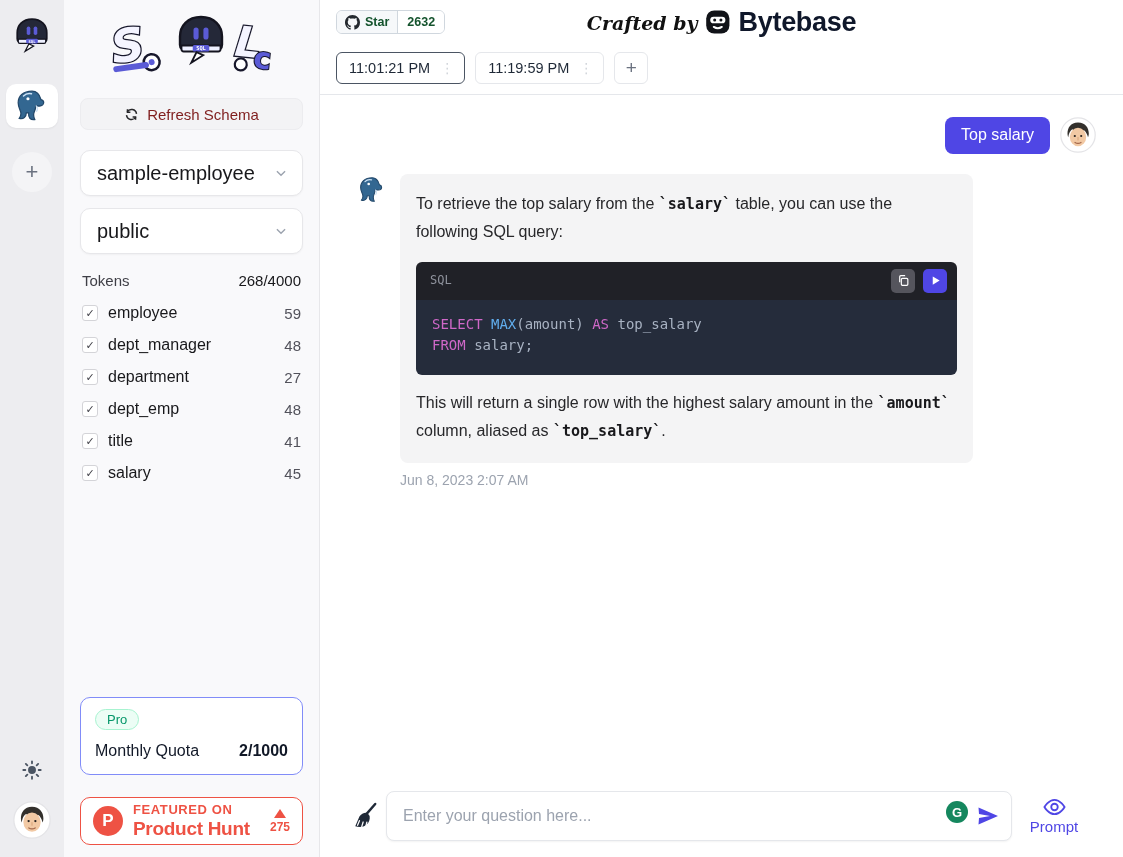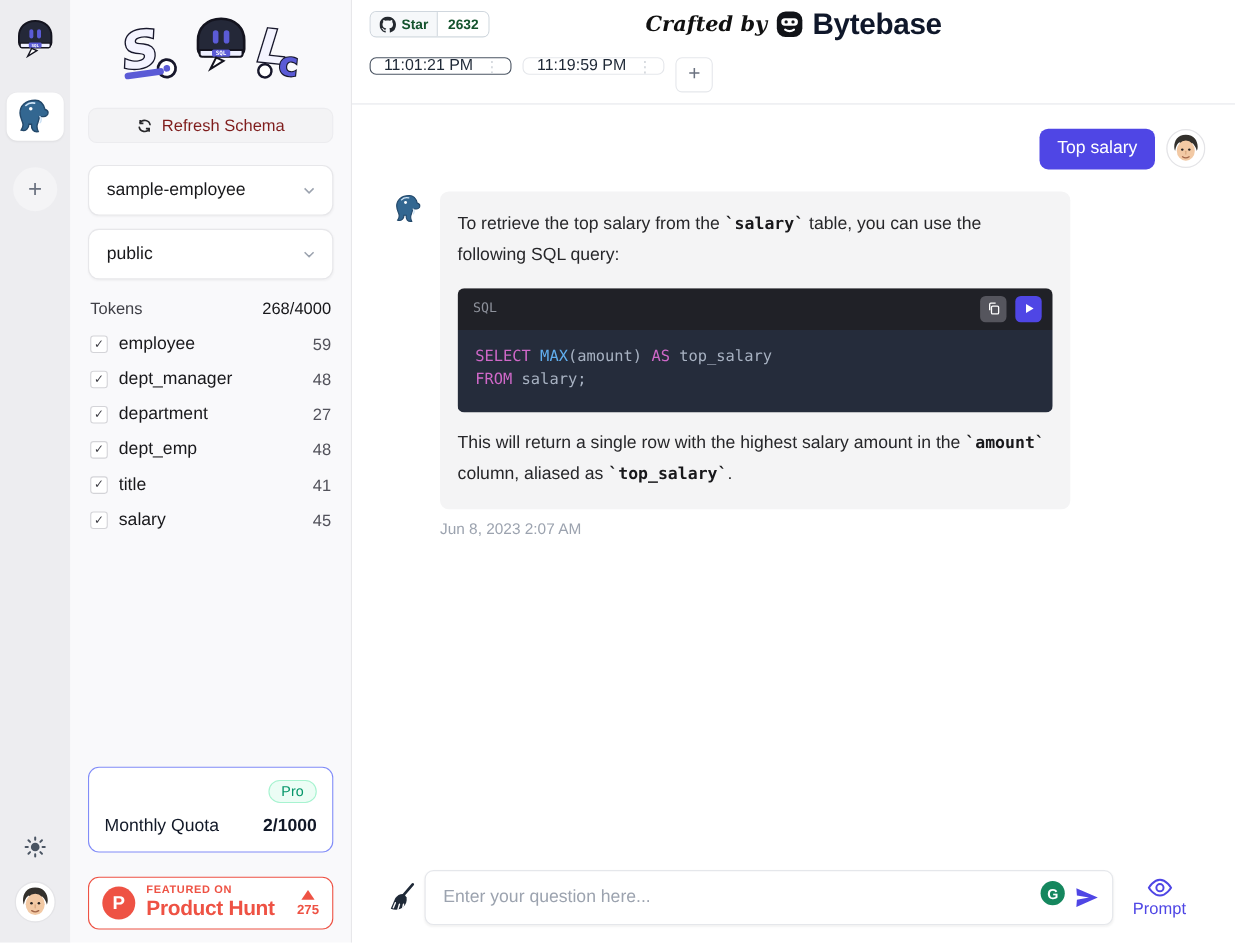--- a/index.html
+++ b/index.html
@@ -13,56 +13,56 @@
   .rail-pg { margin-top:28px; width:52px; height:44px; background:#fff; border-radius:10px; box-shadow:0 1px 2px rgba(0,0,0,.06); display:flex; align-items:center; justify-content:center; cursor:pointer; }
   .rail-plus { margin-top:24px; width:40px; height:40px; border-radius:50%; background:#f4f4f6; display:flex; align-items:center; justify-content:center; color:#6b7280; font-size:22px; font-weight:300; cursor:pointer; }
   .rail-spacer { flex:1; }
   .rail-sun { width:22px; height:22px; cursor:pointer; margin-bottom:20px; }
   .rail-avatar { width:38px; height:38px; cursor:pointer; }
 
   
   .sidebar { width:256px; background:#f9f9fb; border-right:1px solid #e7e7ea; padding:0 16px; display:flex; flex-direction:column; }
   .logo { height:76px; margin-top:6px; display:flex; align-items:center; justify-content:center; }
   .refresh-btn { margin-top:16px; height:32px; border:1px solid #ececef; background:#f3f3f5; border-radius:8px; display:flex; align-items:center; justify-content:center; gap:8px; font-size:15px; color:#7f1d1d; cursor:pointer; }
-  .select { margin-top:20px; height:46px; background:#fff; border:1px solid #e7e7ea; border-radius:10px; box-shadow:0 1px 2px rgba(0,0,0,.04); display:flex; align-items:center; justify-content:space-between; padding:0 14px 0 16px; font-size:16px; color:#18181b; cursor:pointer; }
+  .select { margin-top:20px; height:46px; background:#fff; border:1px solid #e7e7ea; border-radius:10px; box-shadow:0 1px 2px rgba(0,0,0,.04); display:flex; align-items:center; justify-content:space-between; padding:0 14px 0 16px; font-size:20px; color:#18181b; cursor:pointer; }
   .select + .select { margin-top:12px; }
   .tokens-row { margin-top:18px; display:flex; justify-content:space-between; font-size:15px; padding:0 2px; }
   .tokens-row .lbl { color:#3f3f46;text-align:center; }
   .tokens-row .val { color:#18181b; }
   .table-list { margin-top:8px; }
   .table-row { height:32px; display:flex; align-items:center; gap:10px; padding:0 2px; cursor:pointer; }
   .cbx { width:16px; height:16px; border:1px solid #d4d4d8; border-radius:3px; background:#fff; display:flex; align-items:center; justify-content:center; font-size:11px; color:#3f3f46; line-height:1; }
   .table-name { flex:1; font-size:16px; color:#18181b; }
   .table-count { font-size:15px; color:#52525b; }
   .side-spacer { flex:1; }
-  .quota-card { border:1px solid #818cf8; border-radius:10px; background:#fff; padding:11px 14px 14px; margin-bottom:22px;text-align:right; }
+  .quota-card { border:1px solid #818cf8; border-radius:10px; background:#fff; padding:11px 14px 14px; margin-bottom:22px; }
   .pro-pill { display:inline-block; border:1px solid #a7f3d0; background:#ecfdf5; color:#059669; font-size:13px; padding:2px 11px; border-radius:999px; }
   .quota-row { margin-top:12px; display:flex; justify-content:space-between; align-items:center; }
   .quota-label { font-size:16px; color:#111827; }
   .quota-value { font-size:16px; font-weight:600; color:#111827; }
   .ph-badge { border:1.5px solid var(--ph-red,#ee5244); border-radius:10px; background:#fff; height:48px; display:flex; align-items:center; gap:10px; padding:0 12px 0 12px; margin-bottom:12px; cursor:pointer; }
   .ph-circle { width:30px; height:30px; border-radius:50%; background:var(--ph-red,#ee5244); color:#fff; font-weight:800; font-size:17px; display:flex; align-items:center; justify-content:center; }
   .ph-mid { flex:1; color:var(--ph-red,#ee5244); }
-  .ph-featured { font-size:10px; font-weight:700; letter-spacing:.6px; }
+  .ph-featured { font-size:13px; font-weight:700; letter-spacing:.6px; }
   .ph-name { font-size:19px; font-weight:800; letter-spacing:-.3px; margin-top:1px; }
   .ph-votes { display:flex; flex-direction:column; align-items:center; color:var(--ph-red,#ee5244); }
   .ph-tri { width:0; height:0; border-left:6px solid transparent; border-right:6px solid transparent; border-bottom:9px solid var(--ph-red,#ee5244); }
   .ph-count { font-size:12px; font-weight:700; margin-top:2px; }
 
   
   .main { flex:1; display:flex; flex-direction:column; background:#fff; position:relative; }
   .main-header { height:44px; display:flex; align-items:center; padding:0 16px; position:relative; flex:none; }
   .gh-widget { display:inline-flex; height:24px; border:1px solid #d0d7de; border-radius:6px; overflow:hidden; font-size:12.5px; font-weight:600; color:#14532d; cursor:pointer; }
   .gh-left { background:#f6f8fa; display:flex; align-items:center; gap:5px; padding:0 8px; }
   .gh-right { background:#fff; border-left:1px solid #d0d7de; display:flex; align-items:center; padding:0 9px; }
   .crafted { position:absolute; left:50%; top:50%; transform:translate(-50%,-50%); display:flex; align-items:center; gap:8px; }
   .crafted-text { font-family:"DejaVu Serif", serif; font-style:italic; font-weight:600; font-size:19px; color:#111; }
   .brand-name { font-size:27px; font-weight:800; color:#0f172a; letter-spacing:-.3px; }
   .tab-bar { display:flex; gap:10px; padding:8px 16px 10px; flex:none; }
-  .tab { height:16px; display:flex; align-items:center; gap:8px; padding:0 8px 0 12px; border:1px solid #e5e7eb; border-radius:6px; background:#fff; font-size:14.5px; color:#1f2937; cursor:pointer; }
+  .tab { height:32px; display:flex; align-items:center; gap:8px; padding:0 8px 0 12px; border:1px solid #e5e7eb; border-radius:6px; background:#fff; font-size:14.5px; color:#1f2937; cursor:pointer; }
   .tab.active { border-color:#4b5563; }
   .tab .kebab { color:#d1d5db; font-size:14px; padding:0 2px; }
   .tab-add { width:34px; height:32px; border:1px solid #e5e7eb; border-radius:6px; background:#fff; display:flex; align-items:center; justify-content:center; color:#6b7280; font-size:19px; cursor:pointer; }
   .hr { border-top:1px solid #e5e7eb; flex:none; }
 
   .chat { flex:1; padding:0 0; overflow:hidden; }
   .msg-user { display:flex; justify-content:flex-end; align-items:flex-start; gap:10px; margin:22px 27px 0 0; }
   .bubble-user { background:var(--accent,#4f46e5); color:#fff; font-size:16px; padding:8px 16px; border-radius:8px; line-height:1.3; }
   .avatar-user { width:36px; height:36px; flex:none; }
   .msg-bot { display:flex; align-items:flex-start; gap:14px; margin:20px 0 0 38px; }

